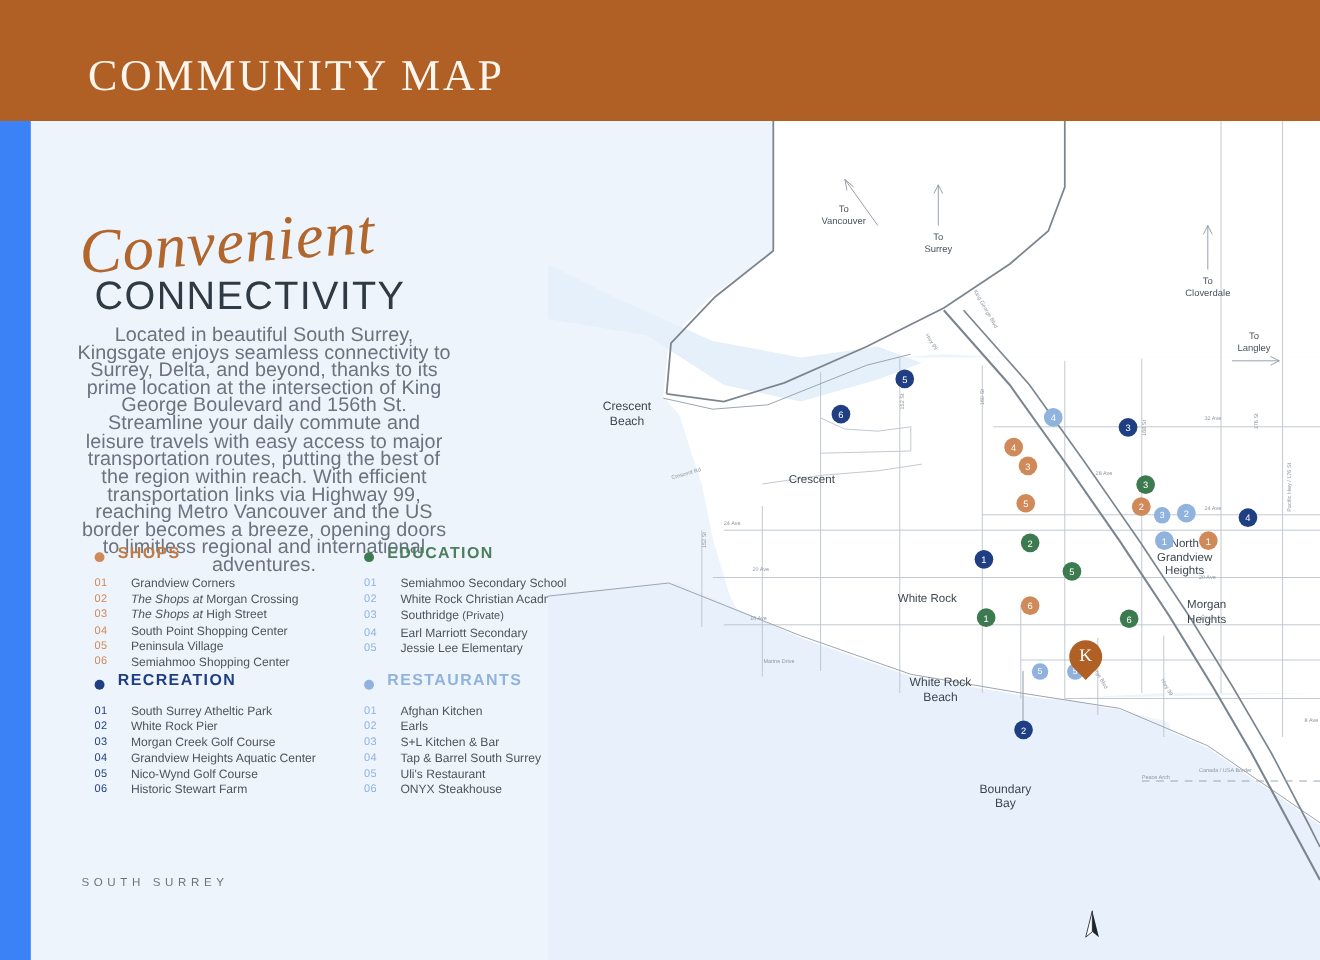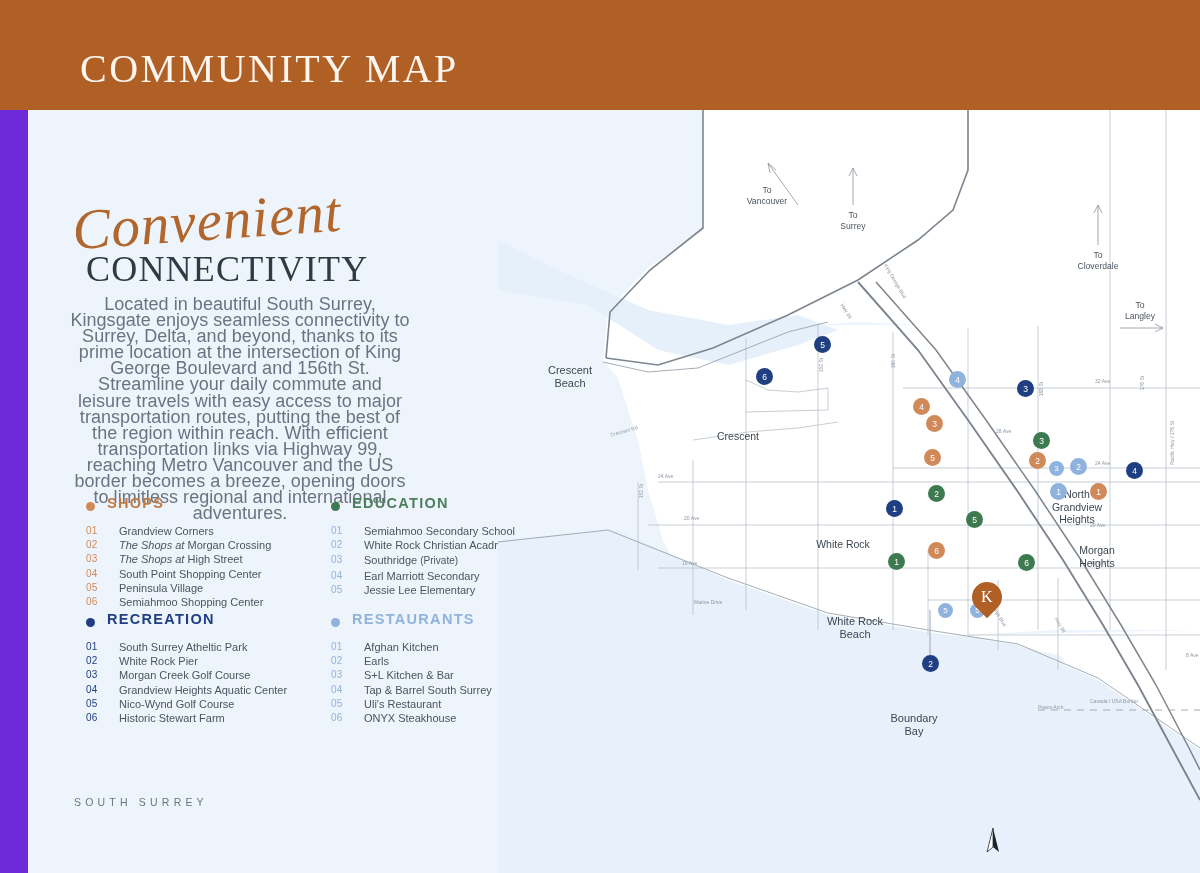--- a/index.html
+++ b/index.html
@@ -12,21 +12,21 @@
     height: 873px;
     position: relative;
     overflow: hidden;
     font-family: "Liberation Sans", sans-serif;
   }
 
   
   #page {
     position: absolute;
     inset: 0;
-    background: #6d28d9;
+    background: #3b82f6;
   }
   #header-band {
     position: absolute;
     left: 0; top: 0;
     width: 1200px; height: 110px;
     background: #b05f25;
   }
   #header-title {
     position: absolute;
     left: 80px; top: 45px;
@@ -55,21 +55,21 @@
     font-size: 57px;
     color: #b0662c;
     letter-spacing: 1px;
     transform: rotate(-4deg);
     z-index: 3;
     white-space: nowrap;
   }
   #serif-word {
     position: absolute;
     left: 58px; top: 138px;
-    font-family: Liberation Serif, serif;
+    font-family: Liberation Sans, sans-serif;
     font-size: 36px;
     letter-spacing: 1.2px;
     color: #2f3a44;
     z-index: 2;
     white-space: nowrap;
   }
   #intro-paragraph {
     position: absolute;
     left: 42px; top: 186px;
     width: 340px;

